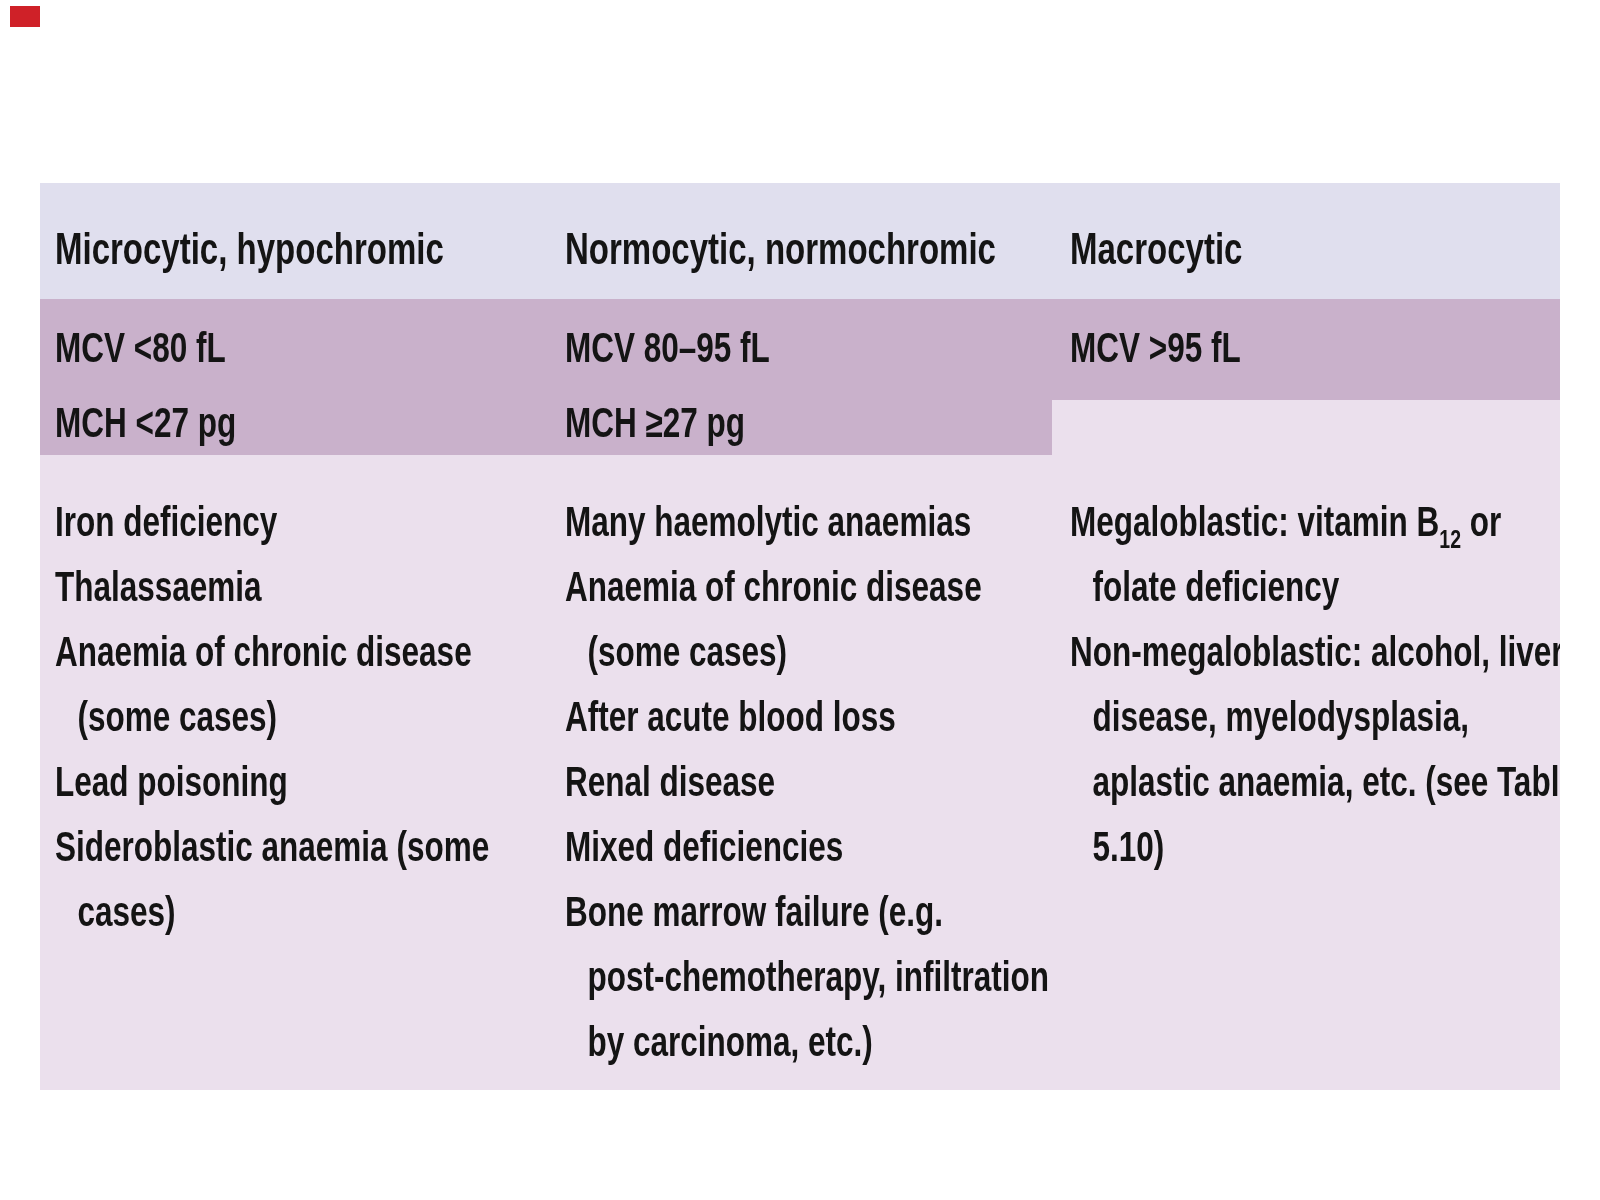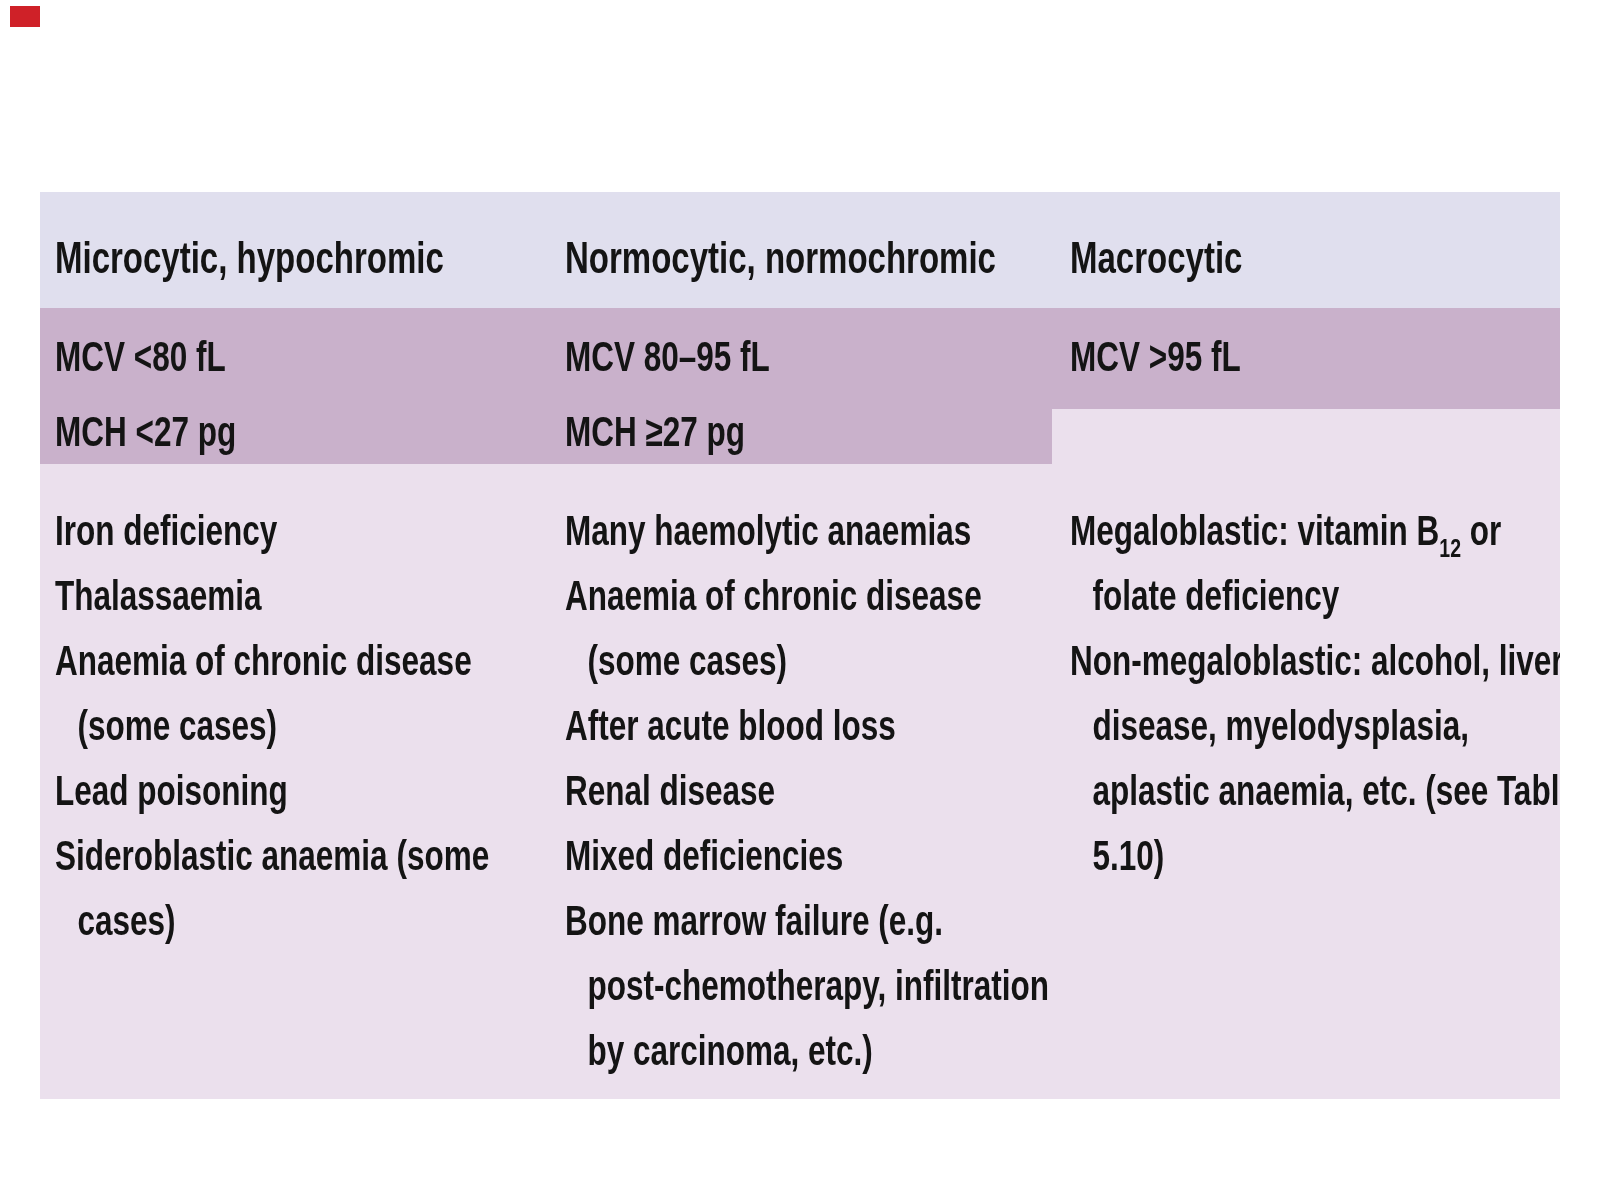--- a/index.html
+++ b/index.html
@@ -12,21 +12,21 @@
   html,body{margin:0;padding:0;}
   body{
     width:1600px;height:1200px;background:#ffffff;position:relative;
     font-family:"Liberation Sans", sans-serif;color:var(--text);
   }
   .corner-mark{
     position:absolute;left:10px;top:6px;width:30px;height:21px;
     background:var(--corner-mark);
   }
   .anaemia-table{
-    position:absolute;left:40px;top:192px;width:1520px;height:907px;
+    position:absolute;left:40px;top:183px;width:1520px;height:907px;
     background:var(--body-bg);overflow:hidden;
   }
   .band-header{position:absolute;left:0;top:0;width:100%;height:116px;background:var(--header-bg);}
   .band-mcv{position:absolute;left:0;top:116px;width:100%;height:101px;background:var(--band-bg);}
   .band-mch{position:absolute;left:0;top:217px;width:1012px;height:55px;background:var(--band-bg);}
   .hdr{
     position:absolute;top:41px;font-size:44px;font-weight:700;line-height:50px;
     white-space:nowrap;transform:scaleX(0.75);transform-origin:0 0;
   }
   .mcv,.mch{

